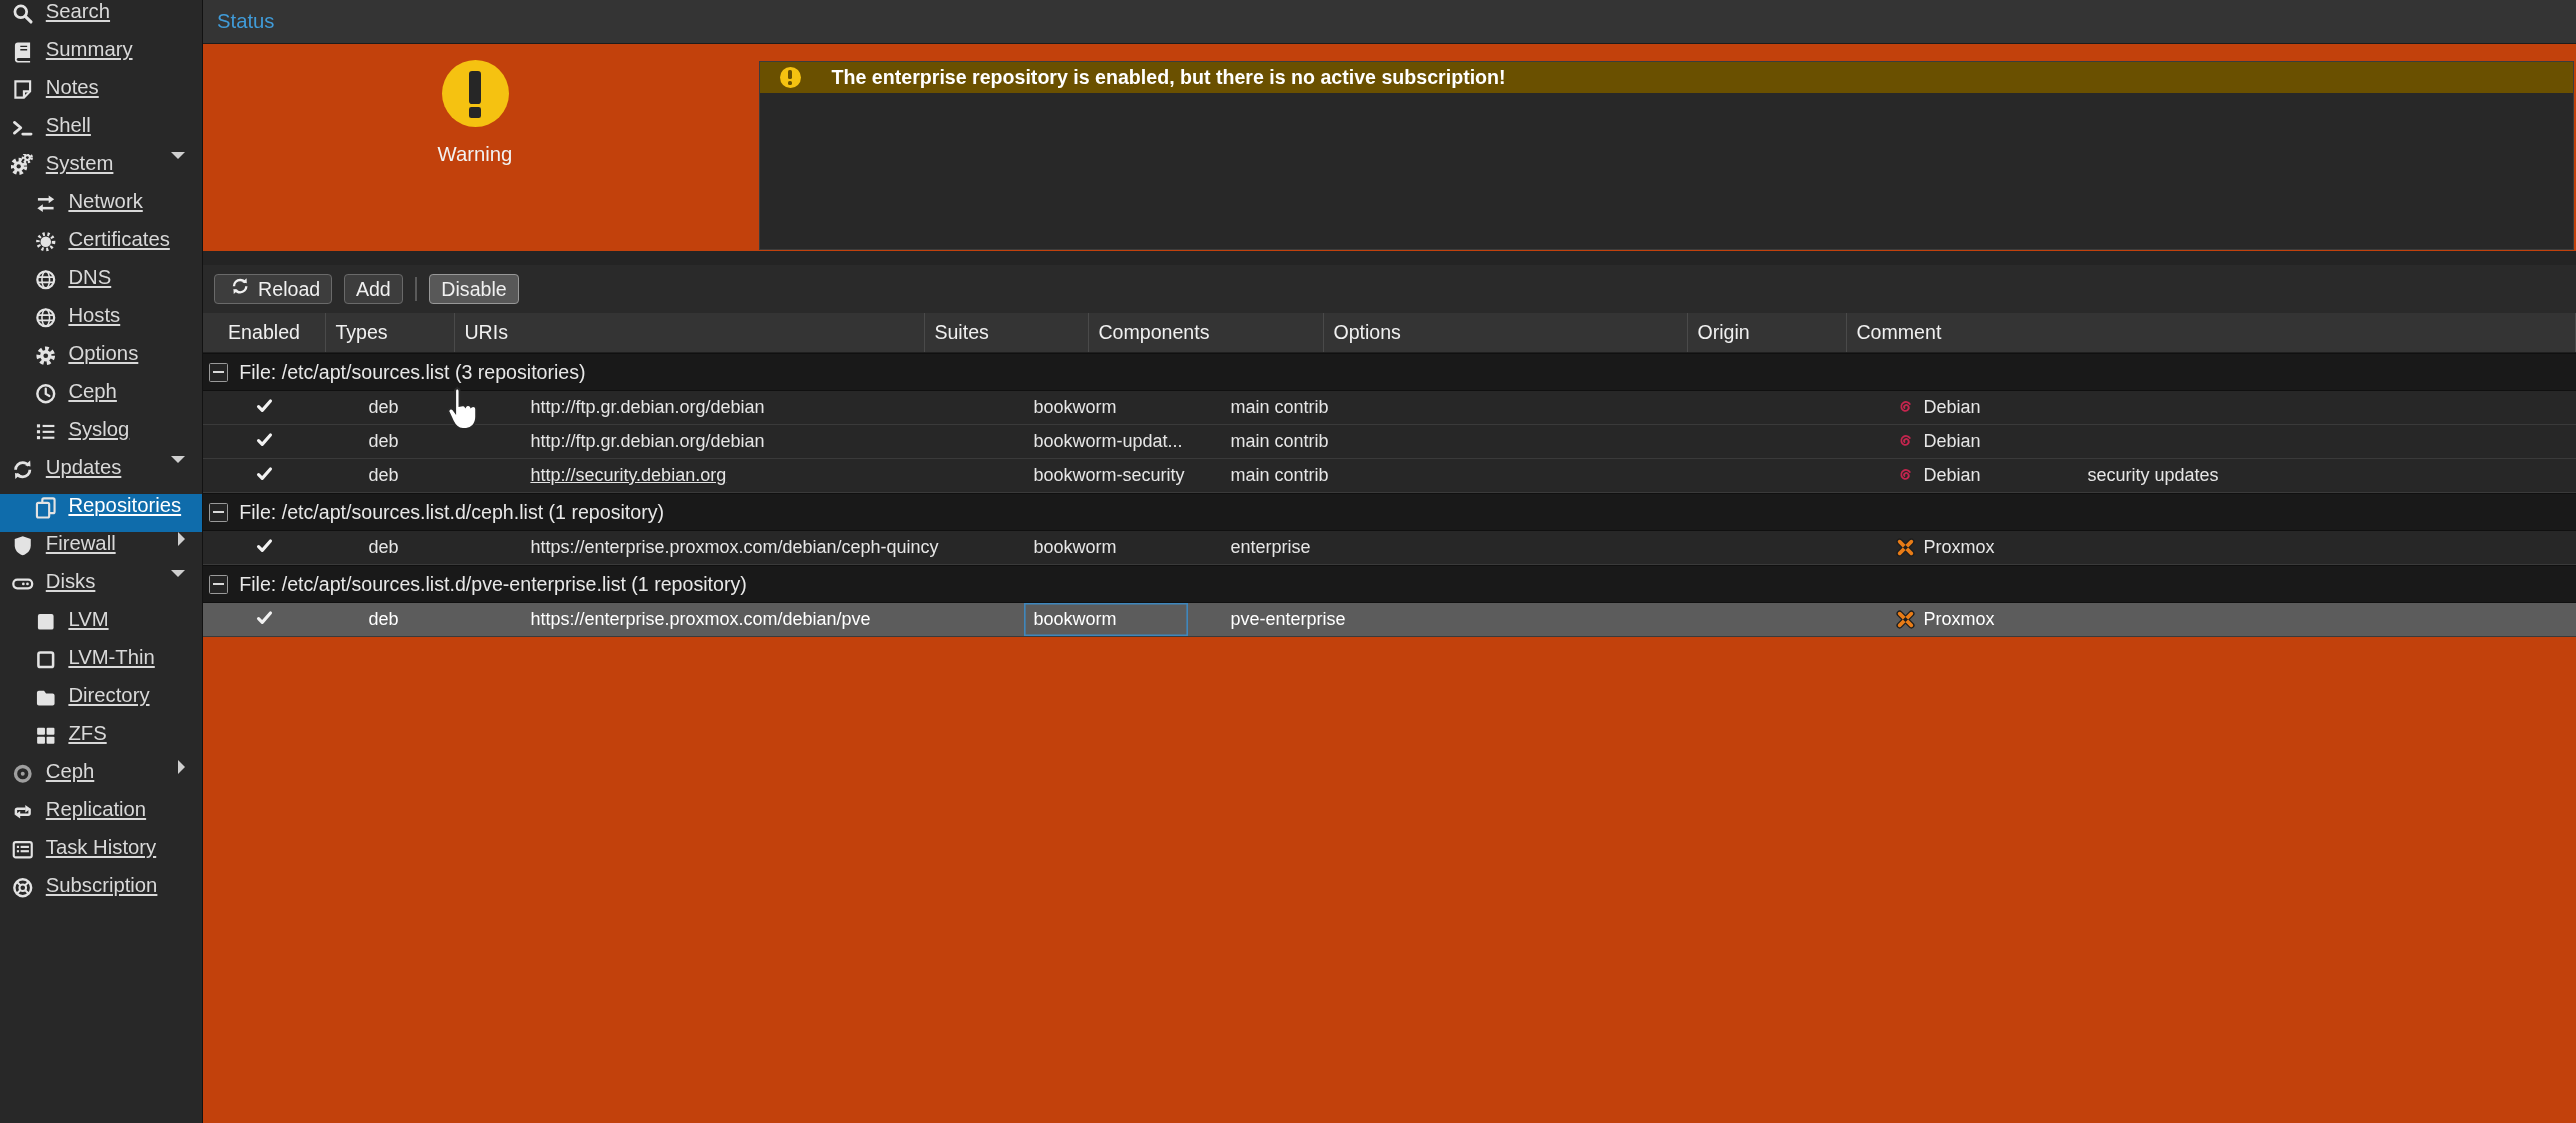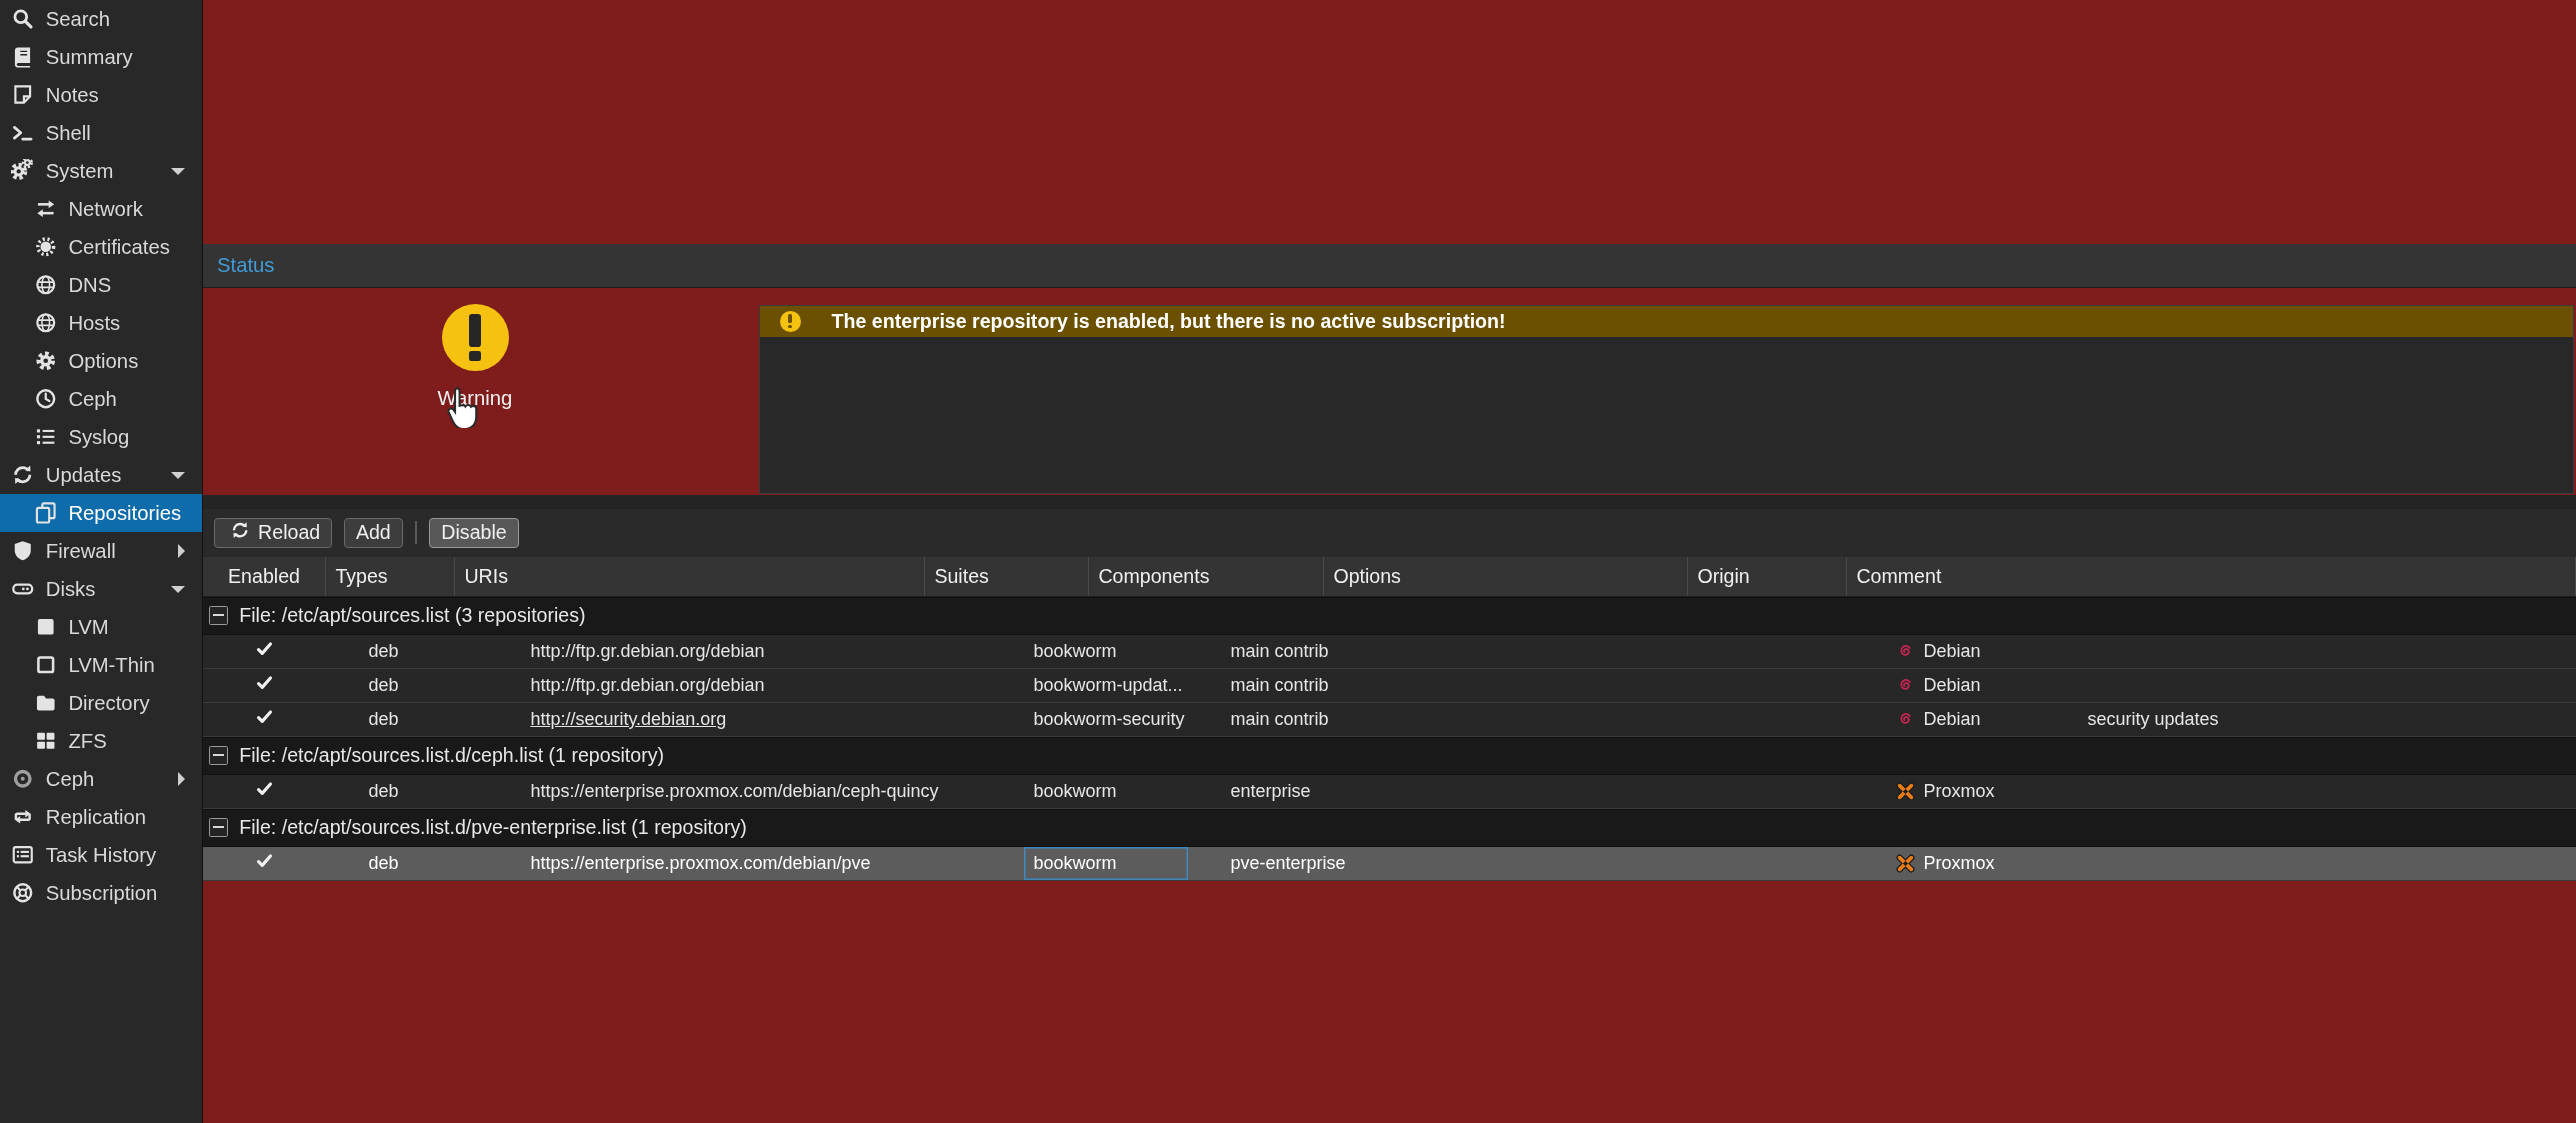--- a/index.html
+++ b/index.html
@@ -1,33 +1,33 @@
 <!DOCTYPE html>
 <html style="font-size:12.5px"><head>
 <meta charset="utf-8">
 <style>
   html,body{margin:0;padding:0;background:#151515;}
   #root{position:relative;width:2576px;height:1124px;display:flex;overflow:hidden;
         background:#242424;font-family:"Liberation Sans","DejaVu Sans",sans-serif;
         -webkit-font-smoothing:antialiased;}
   
   #sidebar{width:202px;flex:none;background:#282828;border-right:1.6px solid #121212;}
-  .sb-item{position:relative;height:38px;display:flex;align-items:center;
-           color:#d9d9d9;font-size:20.3px;cursor:pointer;}
+  .sb-item{position:relative;height:38px;display:flex;align-items:flex-start;
+           color:#d9d9d9;font-size:20.3px;cursor:pointer;text-decoration:underline;}
   .sb-item[data-level="0"]{padding-left:9.4px;}
   .sb-item[data-level="1"]{padding-left:32px;}
   .sb-item.selected{background:var(--sel-blue);color:#ffffff;}
   .sb-icon{width:27px;height:27px;flex:none;display:flex;align-items:center;justify-content:center;}
   .sb-icon svg{width:23.5px;height:23.5px;}
   .sb-label{margin-left:9.4px;white-space:nowrap;}
   .caret{position:absolute;right:17px;width:0;height:0;}
   .caret.down{border-left:7px solid transparent;border-right:7px solid transparent;border-top:7.8px solid #cfcfcf;}
   .caret.right{border-top:7px solid transparent;border-bottom:7px solid transparent;border-left:7.8px solid #cfcfcf;}
   
-  #main{flex:1;min-width:0;display:flex;flex-direction:column;background:#7f1d1d;justify-content:center;}
+  #main{flex:1;min-width:0;display:flex;flex-direction:column;background:#c2410c;}
   .panel-header{flex:none;background:#343434;border-bottom:0.8px solid #1c1c1c;
                 display:flex;align-items:center;padding-left:14px;
                 font-size:20.3px;color:var(--accent);}
   #status-bar{height:43px;}
   #apt-bar{height:45px;}
   #status-content{height:207px;flex:none;position:relative;}
   #warn-block{position:absolute;left:172px;top:16.4px;width:200px;display:flex;
               flex-direction:column;align-items:center;}
   .warn-circle{width:67px;height:67px;border-radius:50%;background:var(--warn-yellow);position:relative;}
   .warn-circle .bar{position:absolute;background:#262626;border-radius:3.1px;}

